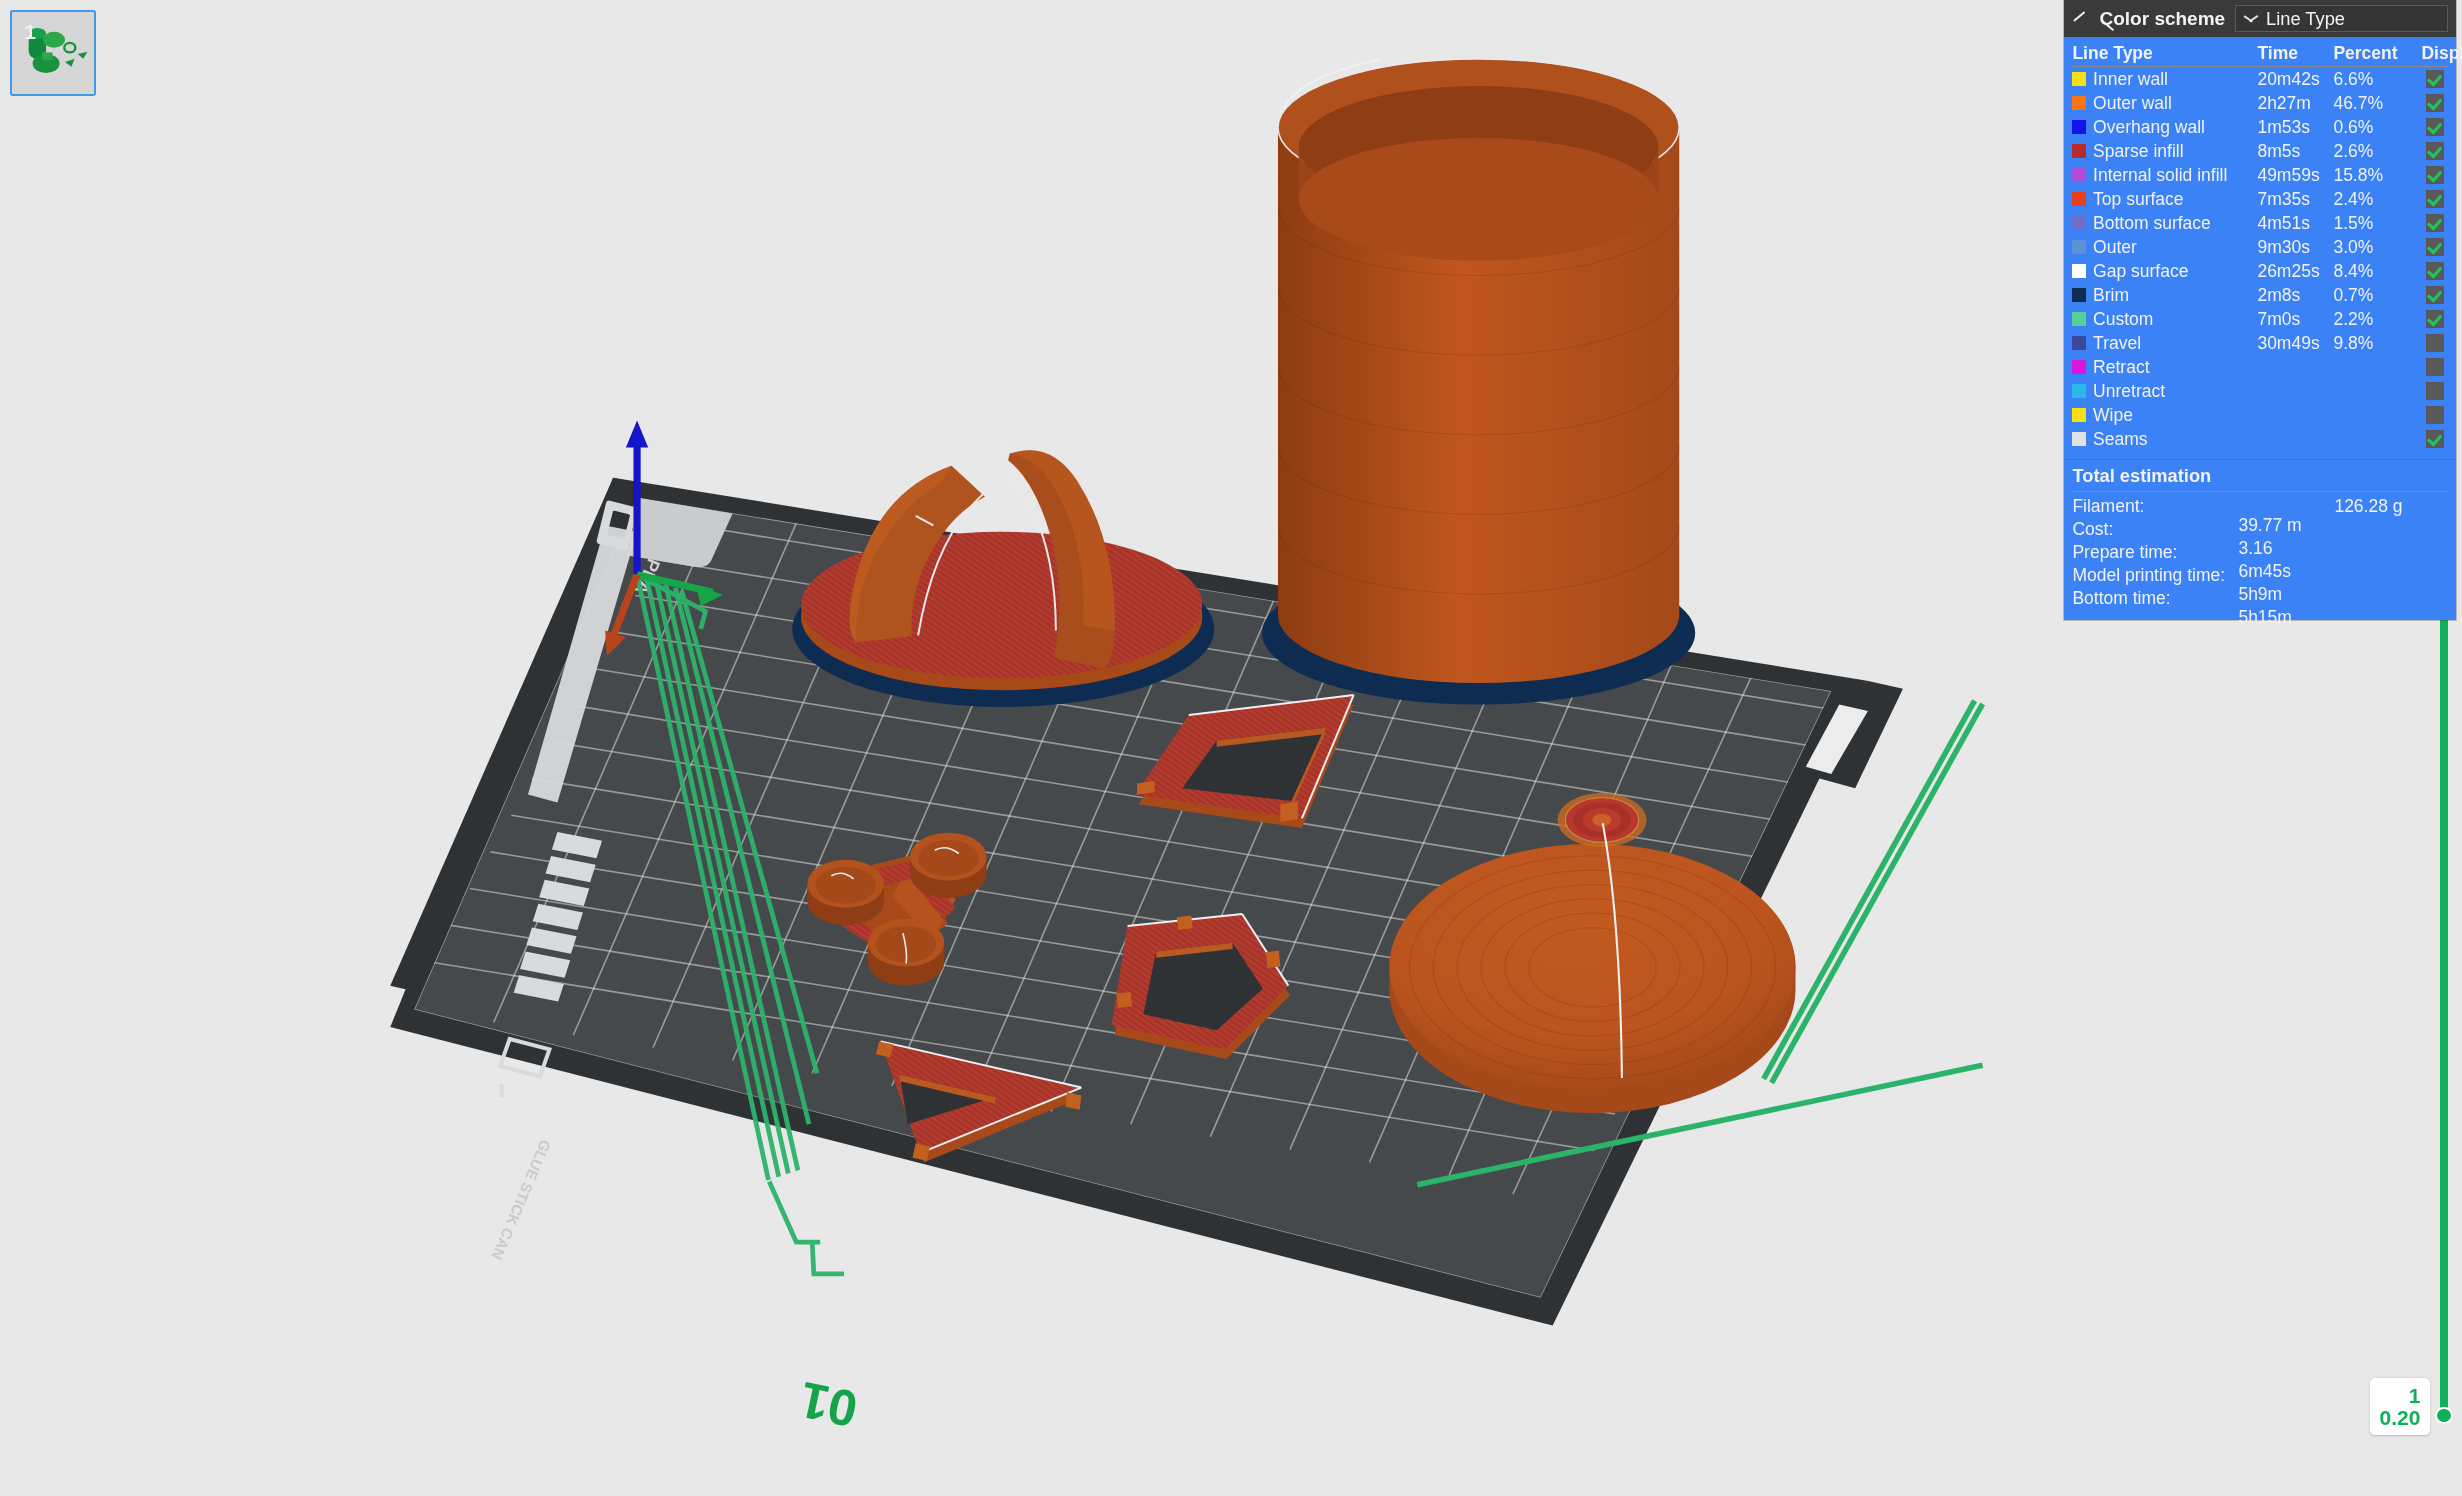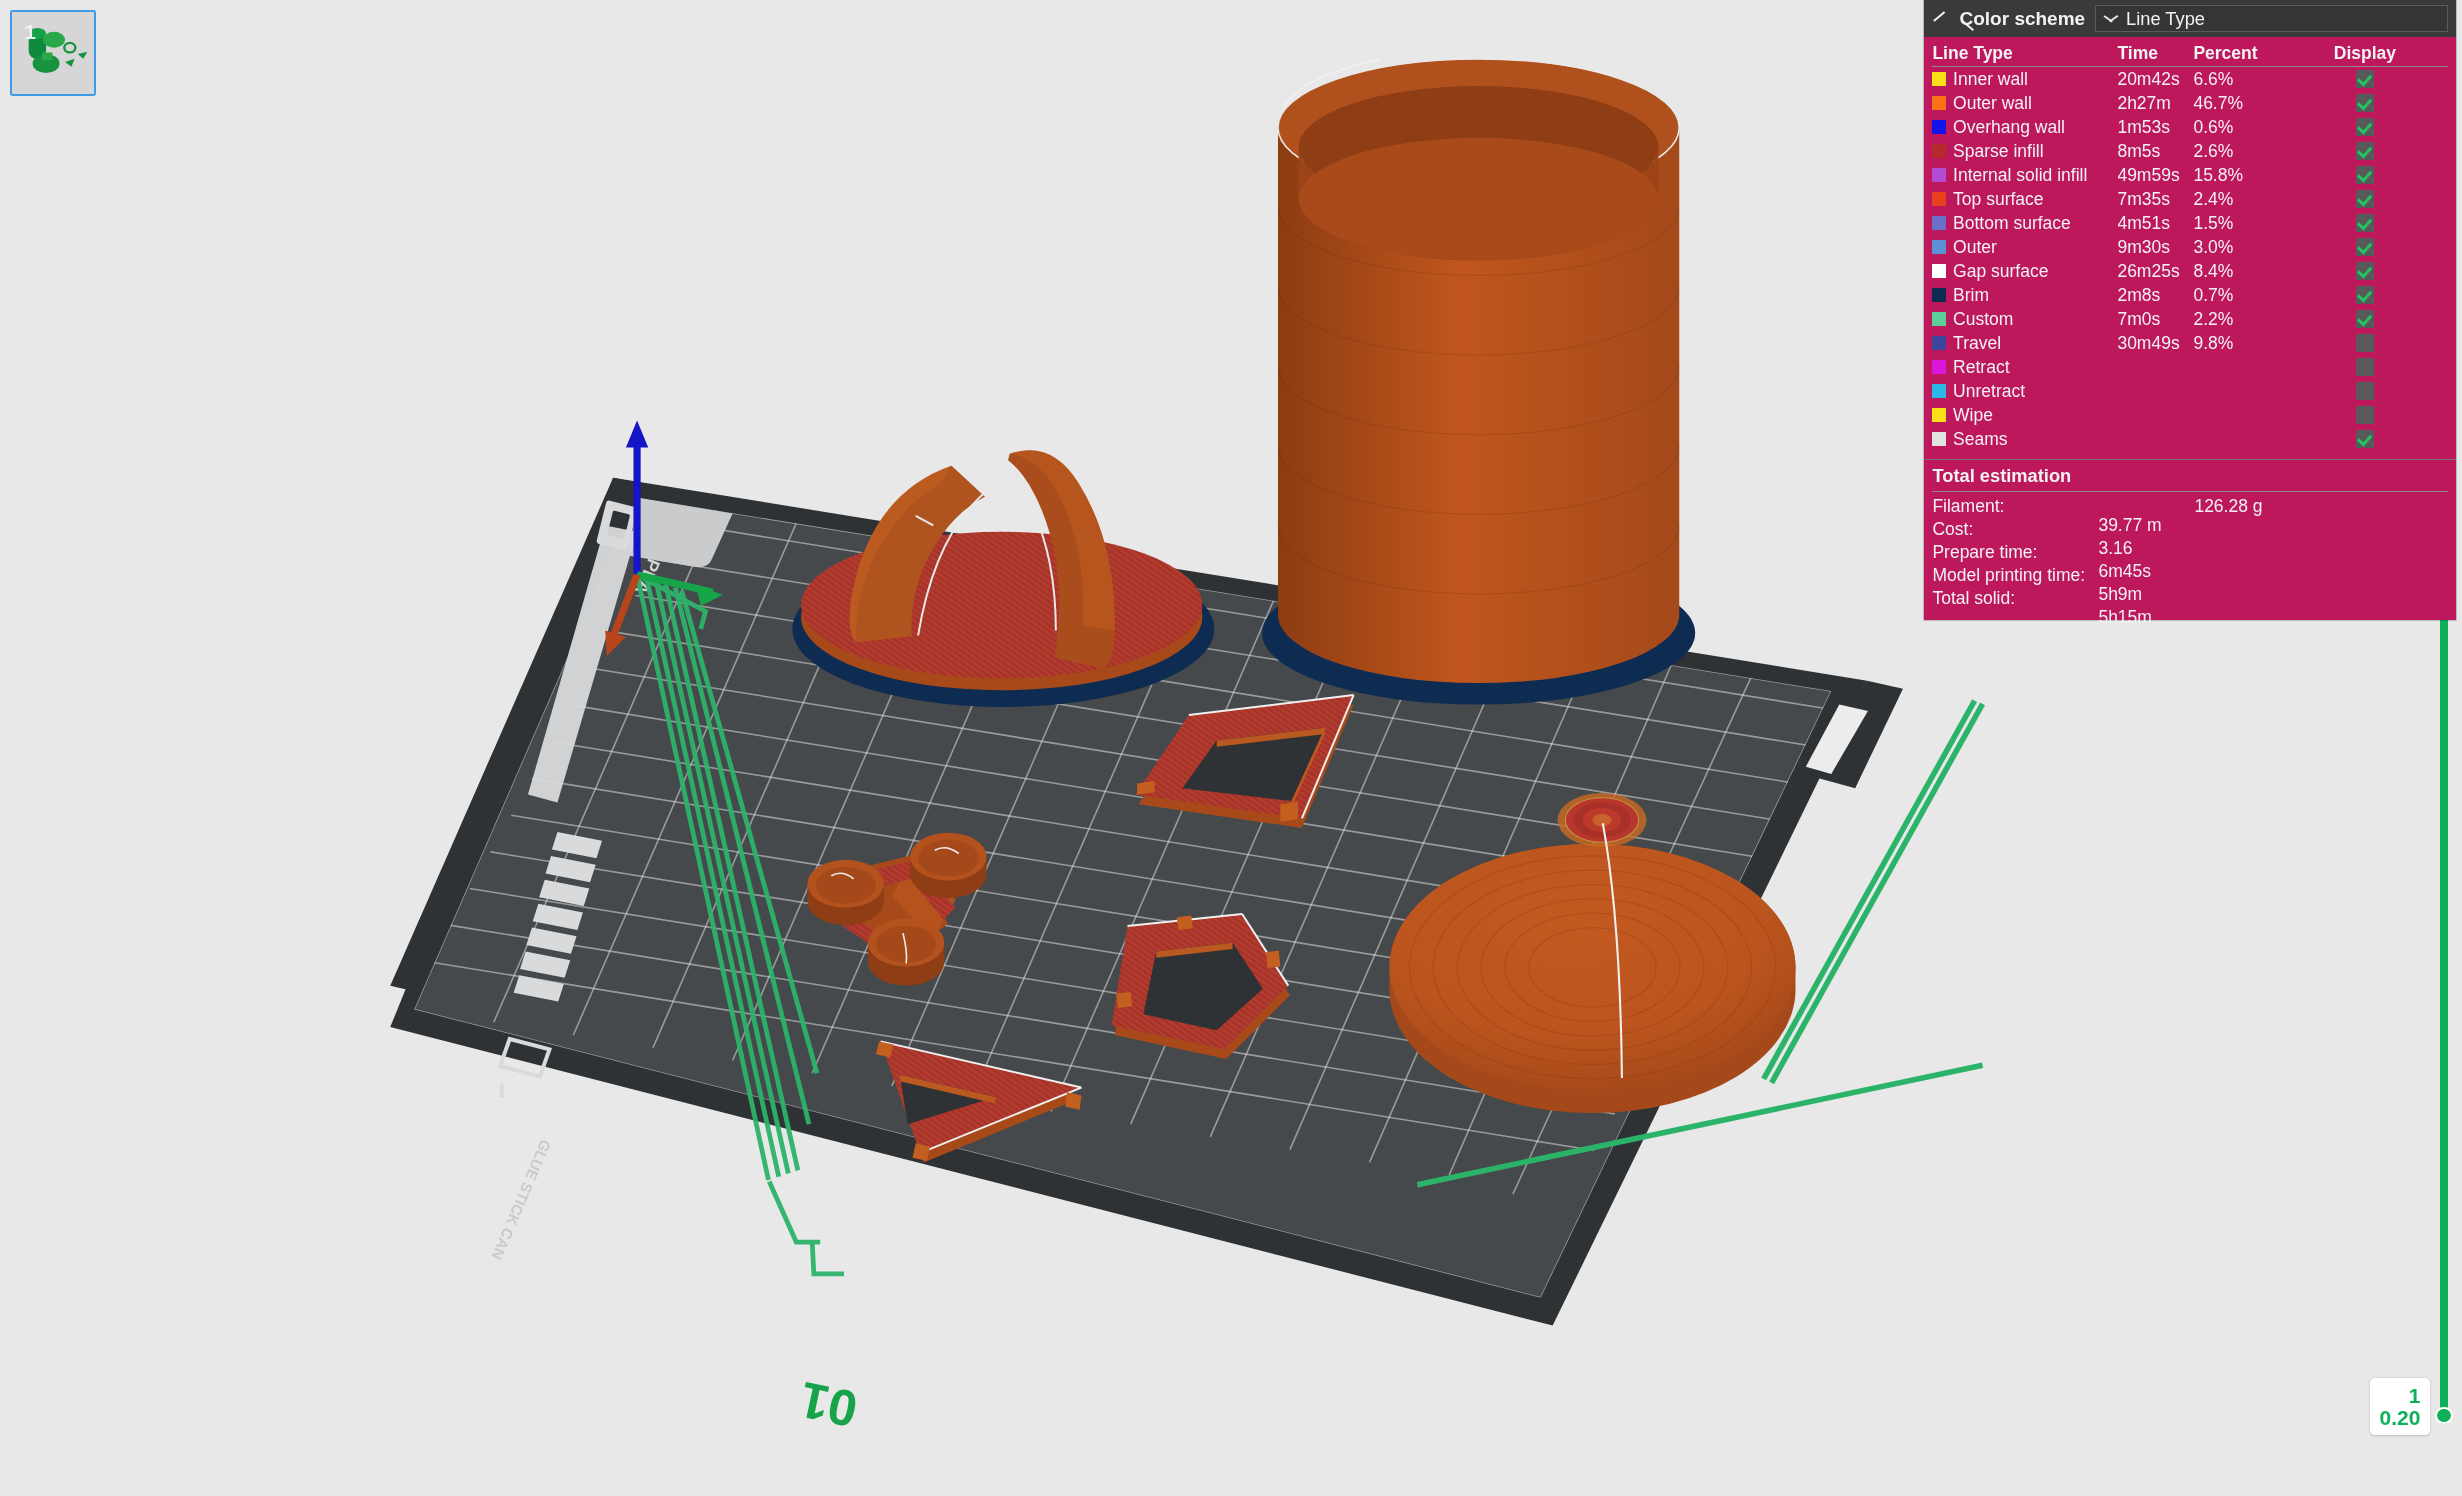--- a/index.html
+++ b/index.html
@@ -32,22 +32,22 @@
     position:absolute; right:21px; background:#fff; color:#10b05a;
     font-size:21px; font-weight:bold; line-height:1.05;
     padding:6.4px 9.6px; border-radius:4.8px; text-align:right;
     box-shadow:0 0.8px 2.4px rgba(0,0,0,.2);
   }
   .sl-tip:after{content:"";position:absolute;right:-7.2px;top:50%;margin-top:-7.2px;border:7.2px solid transparent;border-left-color:#fff;}
 
   
   #legend {
     position:absolute; right:5.6px; top:0;
-    width:532px;
-    background:#be185d;
+    width:392px;
+    background:#3b82f6;
     color:#f2f2f2;
     font-size:17.5px;
     box-shadow:0 0 0 0.8px rgba(0,0,0,.25);
   }
   #legend-header {
     display:flex; align-items:center; gap:9.6px;
     height:37px; padding:0 8px;
     background:#3a3a3a;
   }
   #legend-header .title { font-weight:bold; font-size:19px; }
@@ -609,21 +609,21 @@
             <span class="k">Prepare time:</span>
             <span class="v">6m45s</span>
             <span class="v2"></span>
           </div>
           <div class="tot-row">
             <span class="k">Model printing time:</span>
             <span class="v">5h9m</span>
             <span class="v2"></span>
           </div>
           <div class="tot-row">
-            <span class="k">Total solid:</span>
+            <span class="k">Bottom time:</span>
             <span class="v">5h15m</span>
             <span class="v2"></span>
           </div>
         </div>
     </div>
   </div>
 </div>
 
 
 </body></html>

